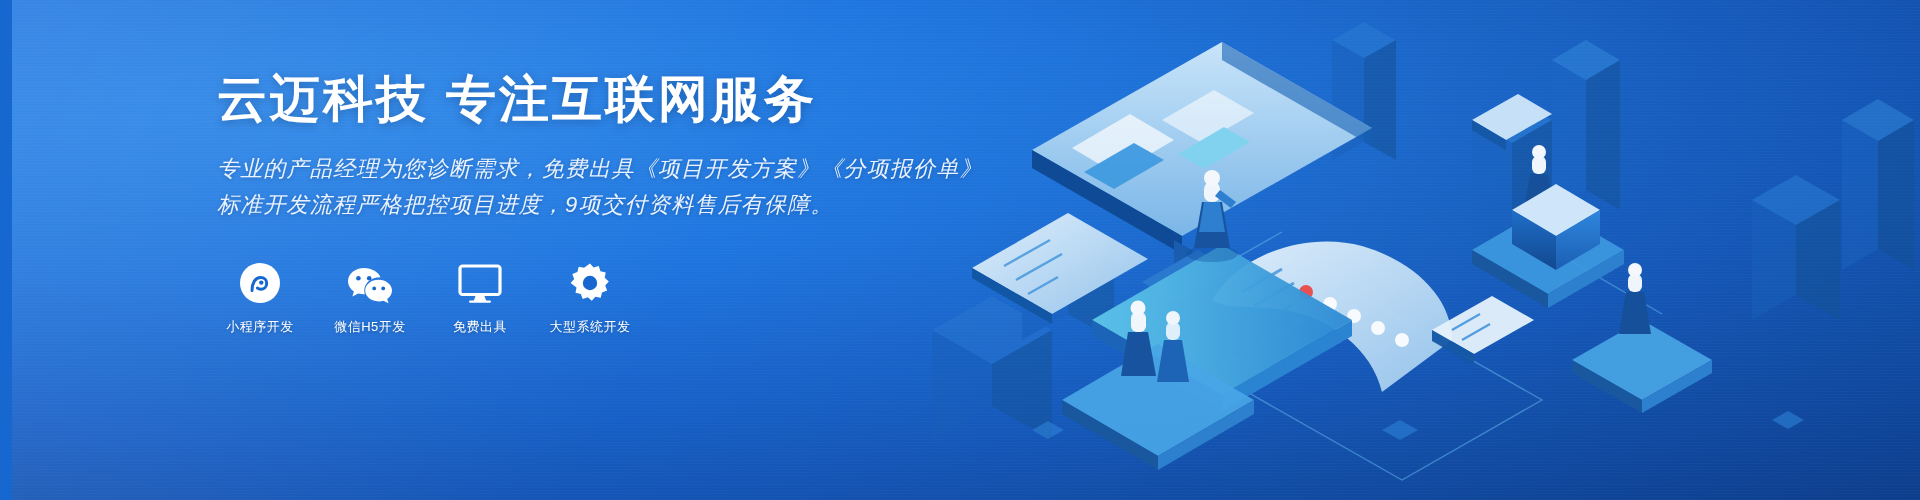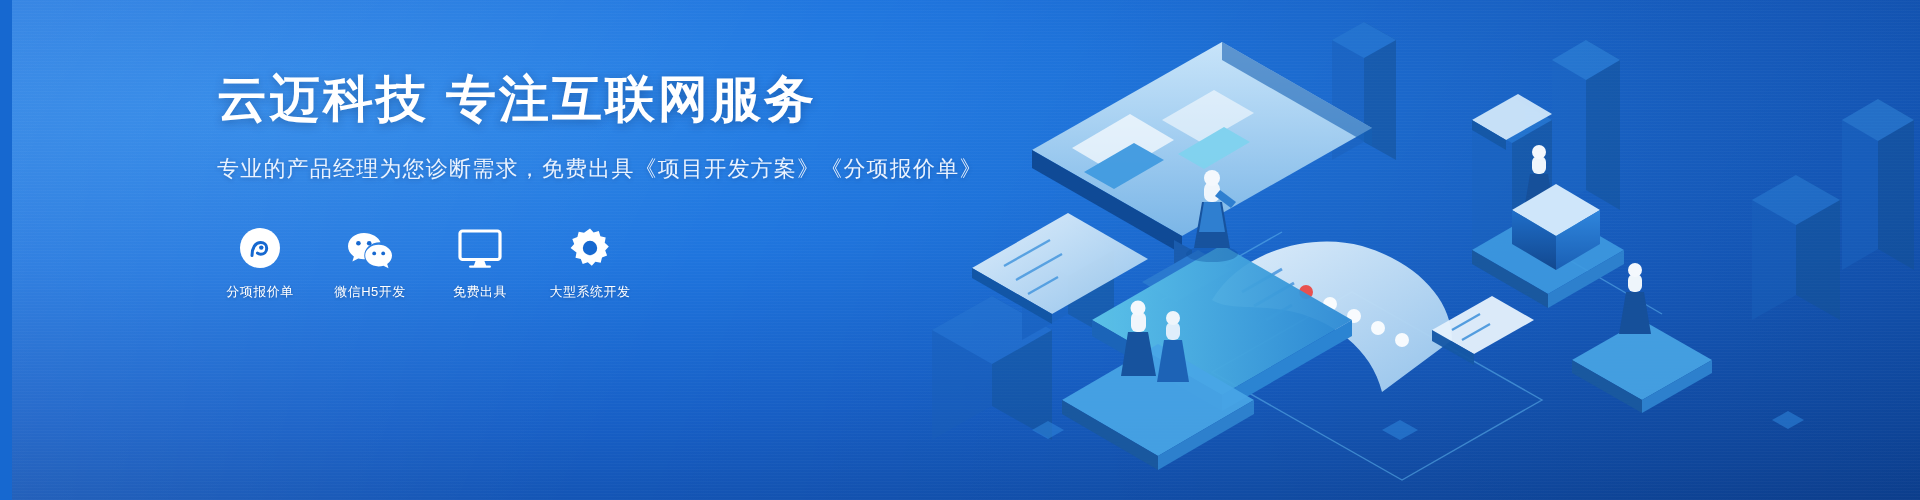--- a/index.html
+++ b/index.html
@@ -29,21 +29,21 @@
     opacity:.85;
   }
 
   
   .copy{position:absolute;left:205px;top:70px;z-index:6;}
   .headline{
     margin:0;color:#ffffff;font-size:50px;line-height:1.18;font-weight:700;
     letter-spacing:3px;white-space:nowrap;
     text-shadow:0 2px 10px rgba(0,25,70,.30);
   }
-  .sub{margin:22px 0 0 0;}
+  .sub{margin:22px 0 0 0;font-style:italic;}
   .sub-line{
     color:#eaf3ff;font-size:22px;line-height:1.62;letter-spacing:1.2px;
     white-space:nowrap;text-shadow:0 1px 4px rgba(0,25,70,.25);
   }
 
   
   .services{display:flex;align-items:flex-start;margin-top:38px;}
   .service{
     display:flex;flex-direction:column;align-items:center;
     width:86px;margin-right:24px;cursor:pointer;
@@ -63,34 +63,35 @@
 <body>
 
 <div class="banner">
 
   <div class="copy">
 
     <h1 class="headline">云迈科技 专注互联网服务</h1>
 
     <div class="sub">
       <div class="sub-line">专业的产品经理为您诊断需求，免费出具《项目开发方案》《分项报价单》</div>
+      <div class="sub-line">标准开发流程严格把控项目进度，9项交付资料售后有保障。</div>
     </div>
 
     <div class="services">
 
 
       <div class="service">
         <span class="ic">
           <svg width="42" height="42" viewBox="0 0 42 42" aria-hidden="true">
             <circle cx="21" cy="21" r="20" fill="#ffffff"></circle>
             <path d="M13 28.5c0-7.5 3.4-13 8.6-13 3.6 0 6.1 2.4 6.1 5.7 0 3.6-2.7 6-6 6-1.3 0-2.4-.4-3.2-1.1" fill="none" stroke="#1668d0" stroke-width="3" stroke-linecap="round"></path>
             <circle cx="22.3" cy="20.6" r="2.2" fill="#1668d0"></circle>
           </svg>
         </span>
-        <span class="lbl">分项报价单</span>
+        <span class="lbl">小程序开发</span>
       </div>
 
       <div class="service">
         <span class="ic">
           <svg width="48" height="42" viewBox="0 0 48 42" aria-hidden="true">
             <path d="M18 6C9.2 6 2 11.9 2 19.2c0 4.1 2.3 7.8 5.9 10.2L6.4 34.6l5.9-3.1c1.8.5 3.7.8 5.7.8h.9c-.4-1.2-.6-2.4-.6-3.7 0-7.6 7.3-13.6 16.2-13.3C32.8 10.5 26 6 18 6z" fill="#ffffff"></path>
             <circle cx="12.4" cy="16.2" r="2.3" fill="#1668d0"></circle>
             <circle cx="23.2" cy="16.2" r="2.3" fill="#1668d0"></circle>
             <path d="M46 28.6c0-6-6-10.8-13.4-10.8S19.2 22.6 19.2 28.6 25.2 39.4 32.6 39.4c1.7 0 3.4-.26 4.9-.73l5 2.6-1.3-4.3c3-2 4.8-4.95 4.8-8.37z" fill="#ffffff"></path>
             <circle cx="28.2" cy="26.4" r="1.9" fill="#1668d0"></circle>

